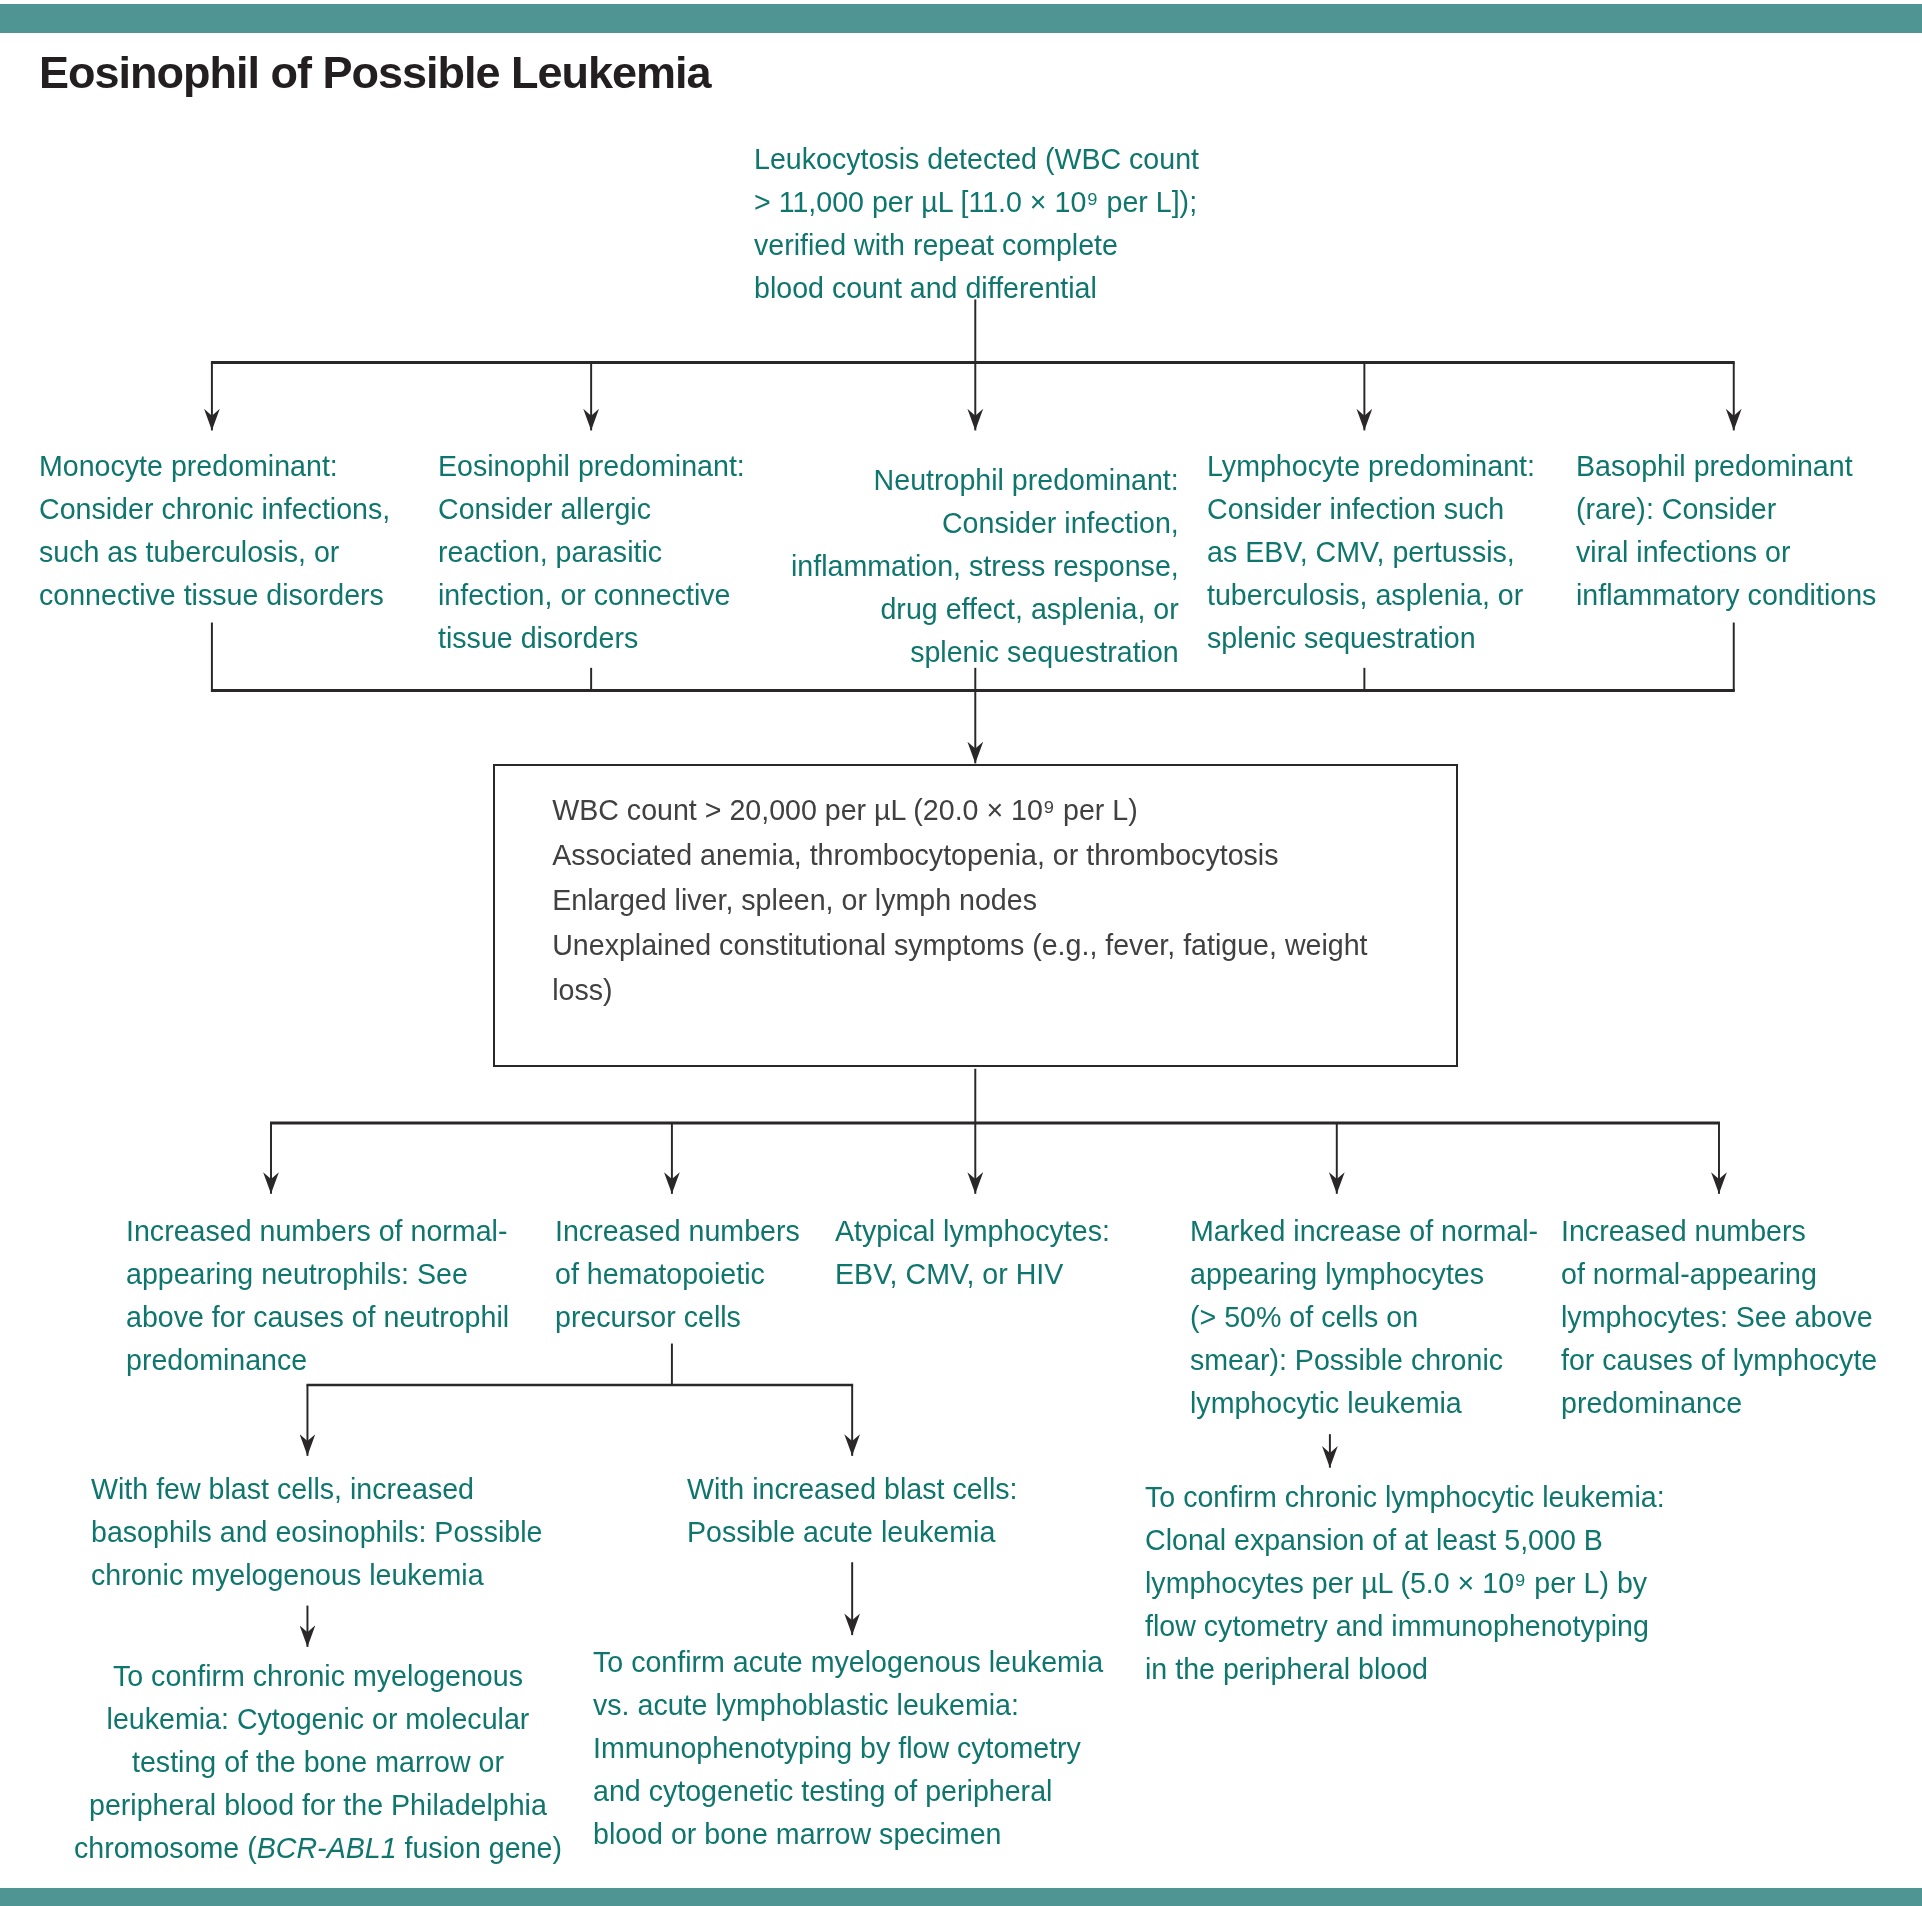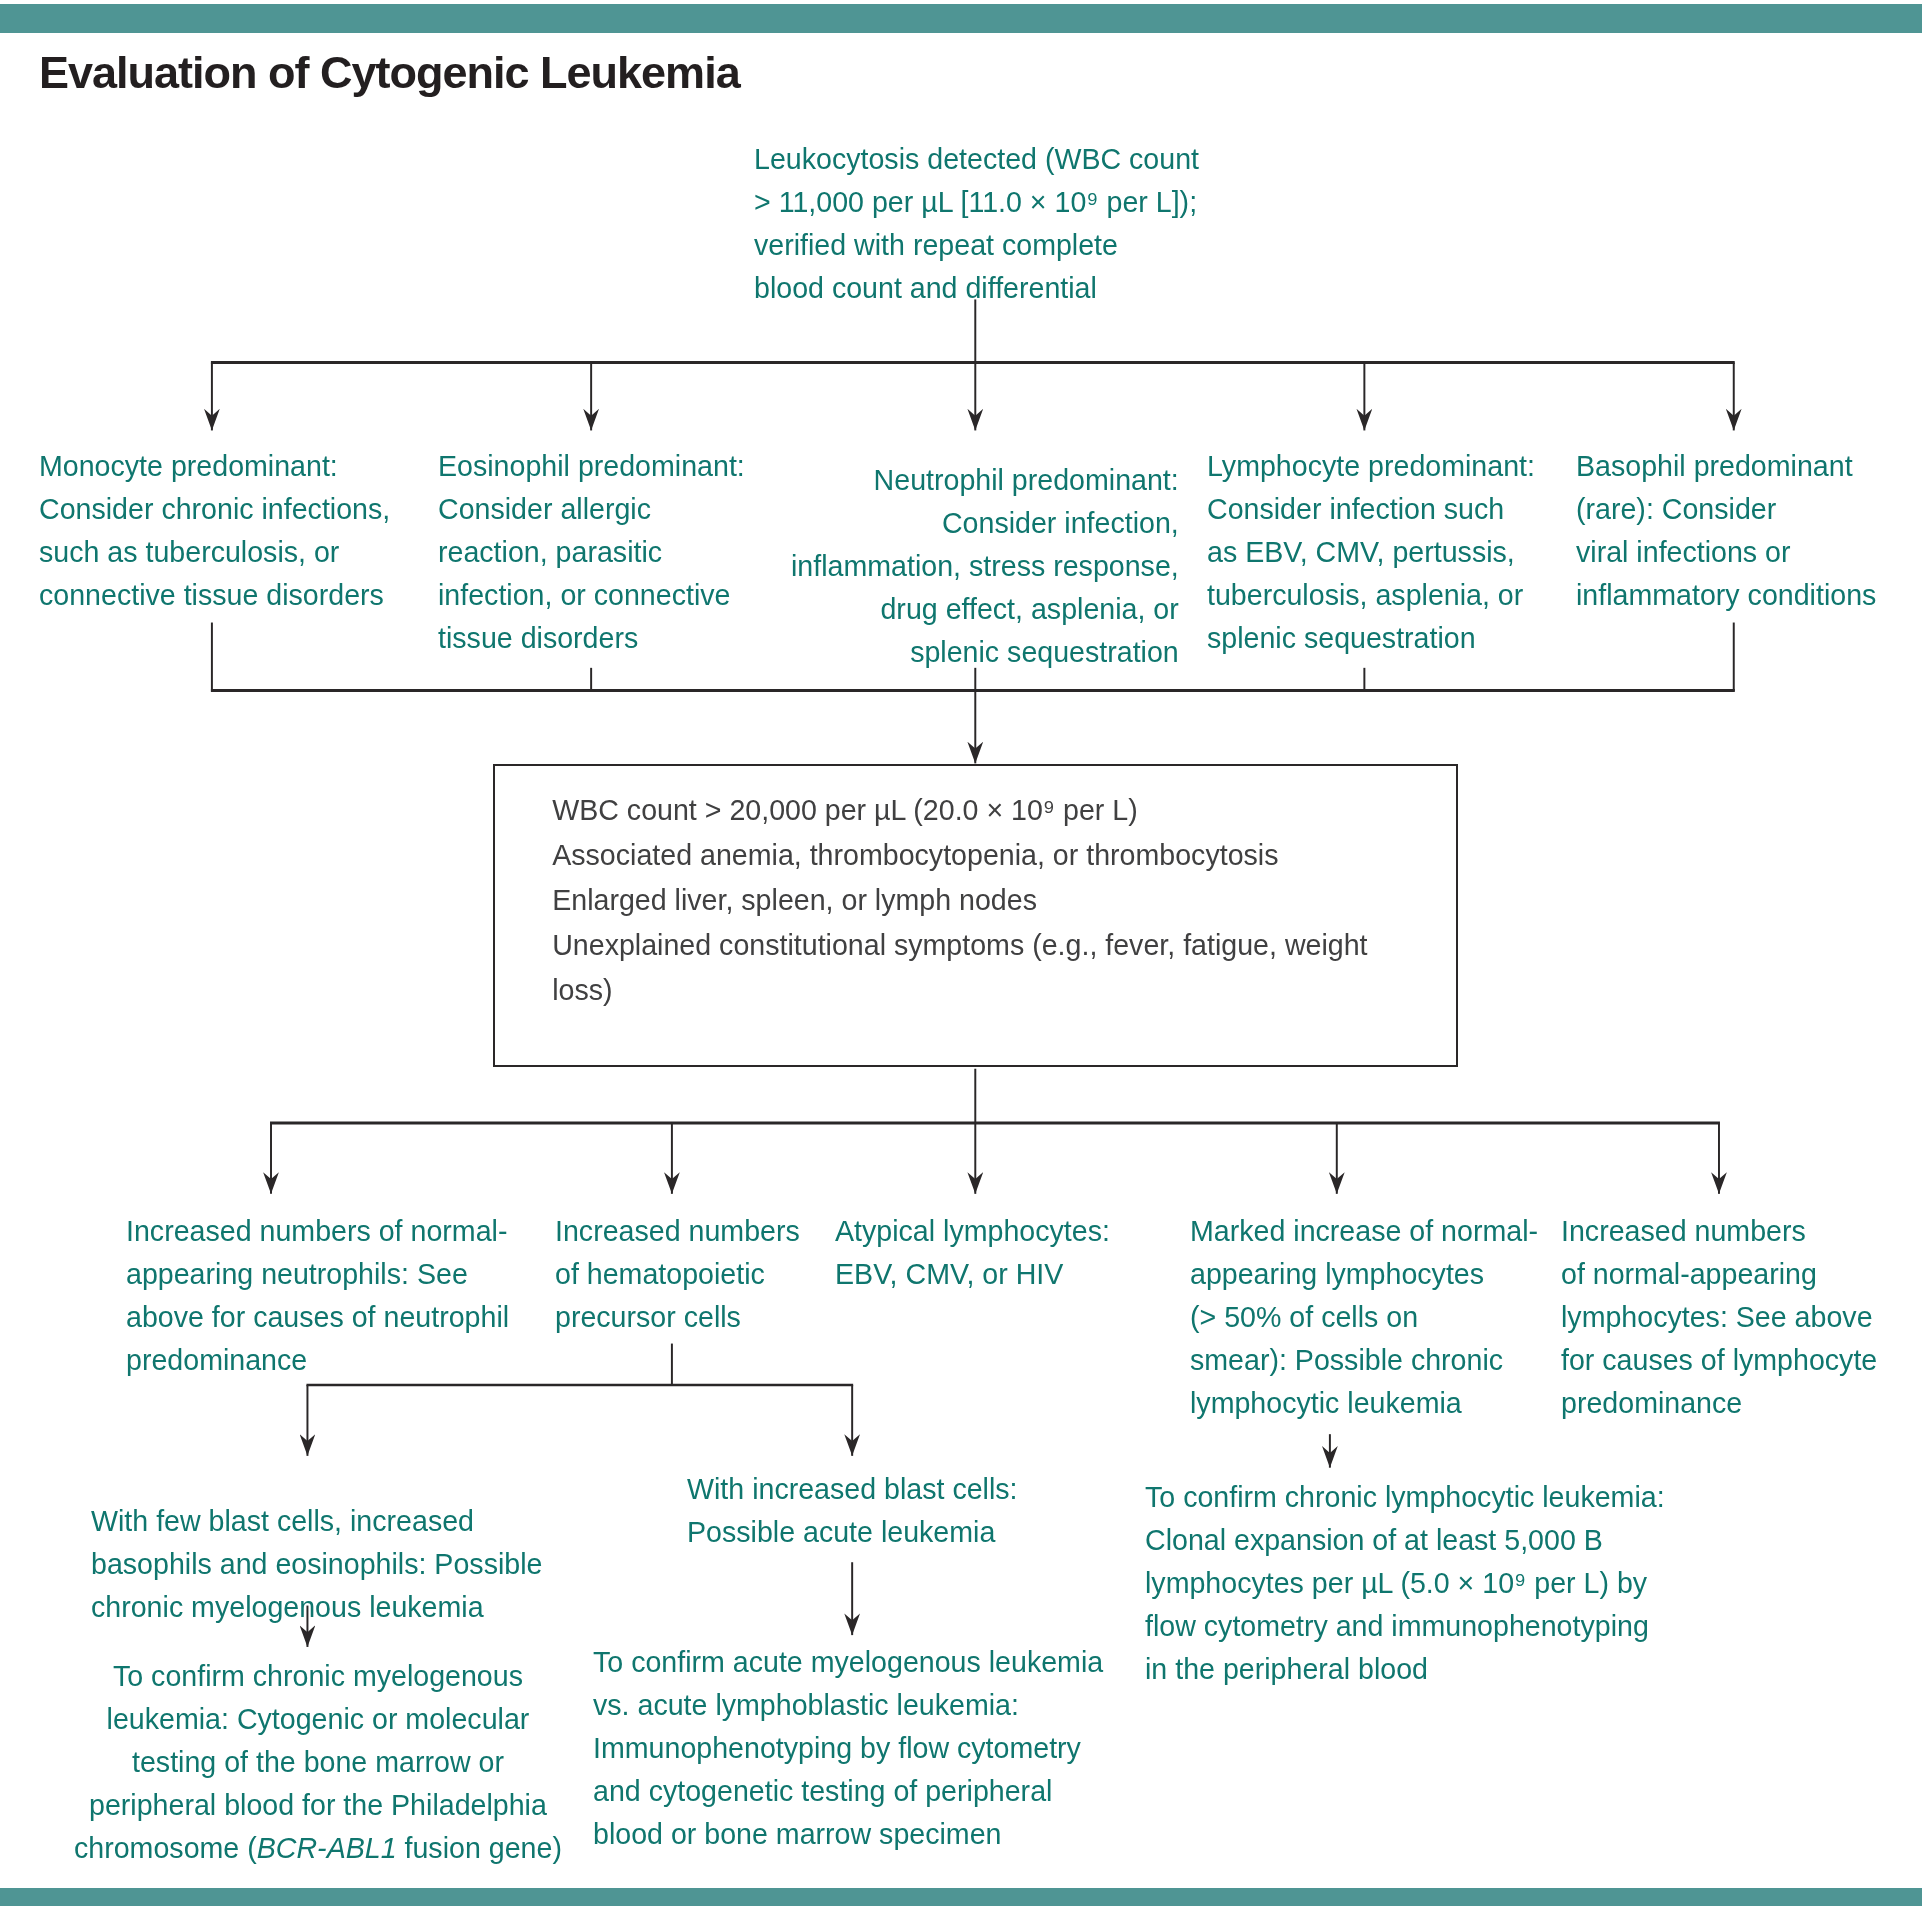--- a/index.html
+++ b/index.html
@@ -37,21 +37,21 @@
   svg line{stroke:#2a2728;}
 </style>
 </head>
 <body>
 
 <div id="canvas">
 
   <div id="bar-top" class="accent-bar"></div>
   <div id="bar-bottom" class="accent-bar"></div>
 
-  <div id="title">Evaluation of Cytogenic Leukemia</div>
+  <div id="title">Eosinophil of Possible Leukemia</div>
 
   <svg id="connectors" width="1923" height="1906" viewBox="0 0 1952 1935">
     <defs>
       <marker id="ah" viewBox="0 0 22 16" refX="22" refY="8" markerWidth="22" markerHeight="16" markerUnits="userSpaceOnUse" orient="auto">
         <path d="M0,0 L22,8 L0,16 L7,8 Z" fill="#2a2728"></path>
       </marker>
     </defs>
 
     <line x1="990" y1="304" x2="990" y2="437" stroke-width="2" marker-end="url(#ah)"></line>
     <line x1="214" y1="368" x2="1761" y2="368" stroke-width="3"></line>
@@ -137,21 +137,21 @@
 appearing lymphocytes
 (&gt; 50% of cells on
 smear): Possible chronic
 lymphocytic leukemia</div>
   <div class="node" style="left:1561px;top:1210px;">Increased numbers
 of normal-appearing
 lymphocytes: See above
 for causes of lymphocyte
 predominance</div>
 
-  <div class="node" style="left:91px;top:1468px;margin-top:32px;">With few blast cells, increased
+  <div class="node" style="left:91px;top:1468px;">With few blast cells, increased
 basophils and eosinophils: Possible
 chronic myelogenous leukemia</div>
   <div class="node" style="left:687px;top:1468px;">With increased blast cells:
 Possible acute leukemia</div>
 
   <div class="node" style="left:74px;top:1655px;text-align:center;"><span>To confirm chronic myelogenous
 leukemia: Cytogenic or molecular
 testing of the bone marrow or
 peripheral blood for the Philadelphia
 chromosome (</span><span class="gene">BCR-ABL1</span><span> fusion gene)</span></div>

